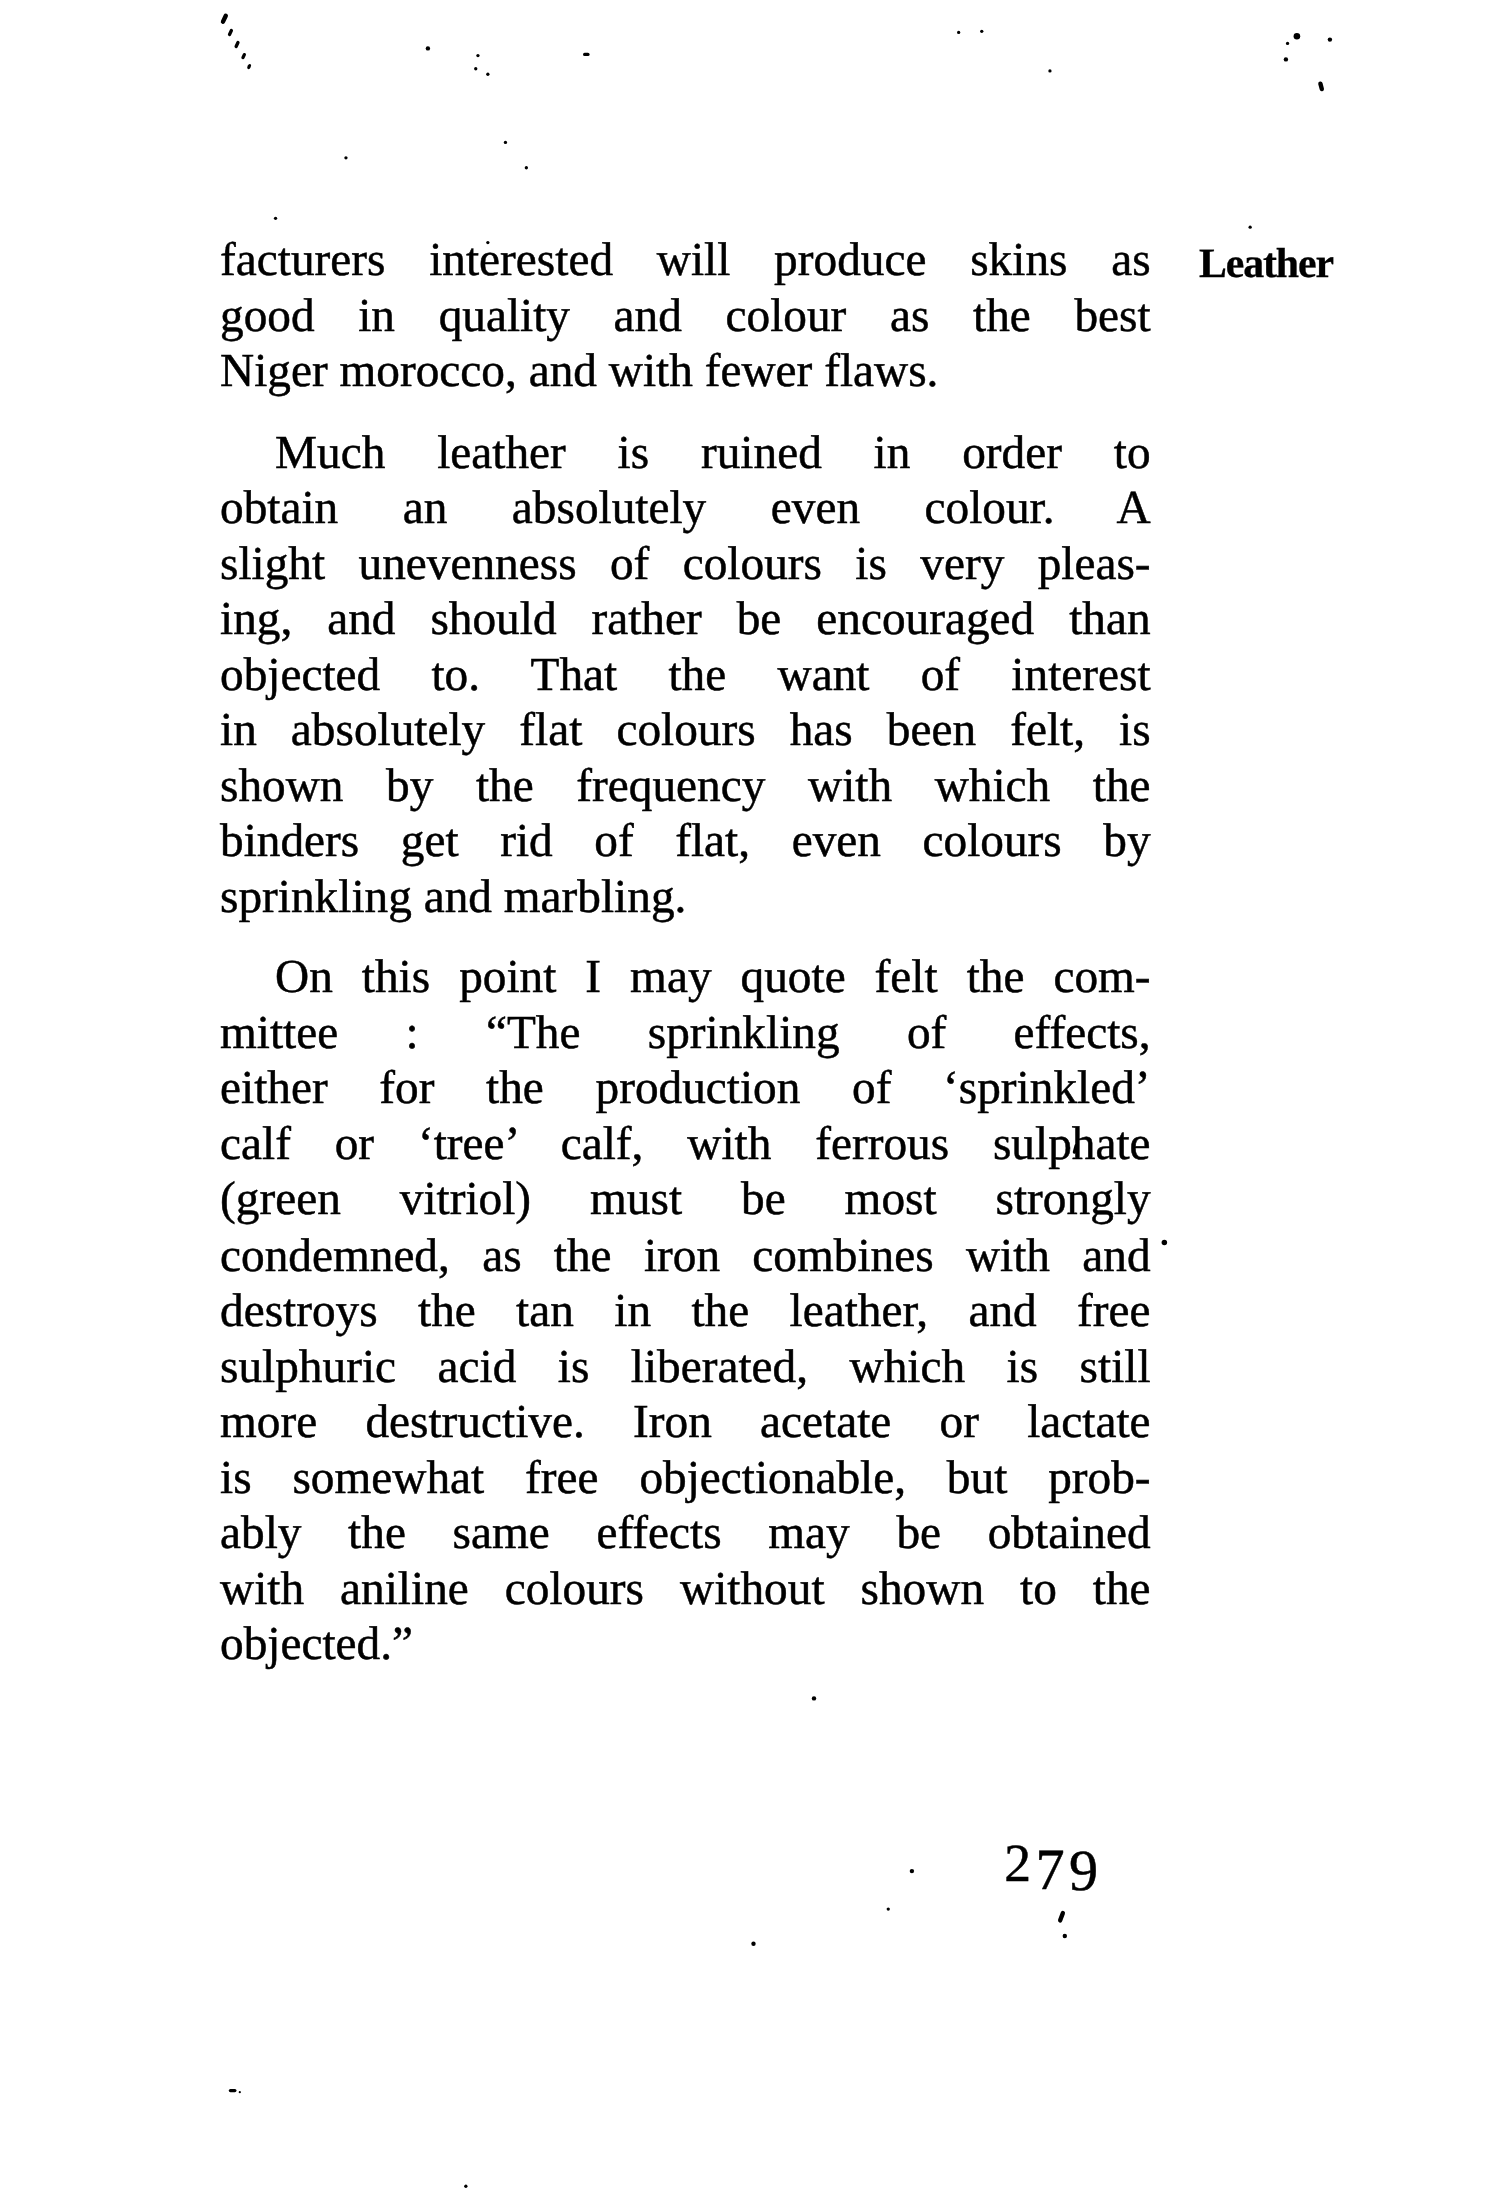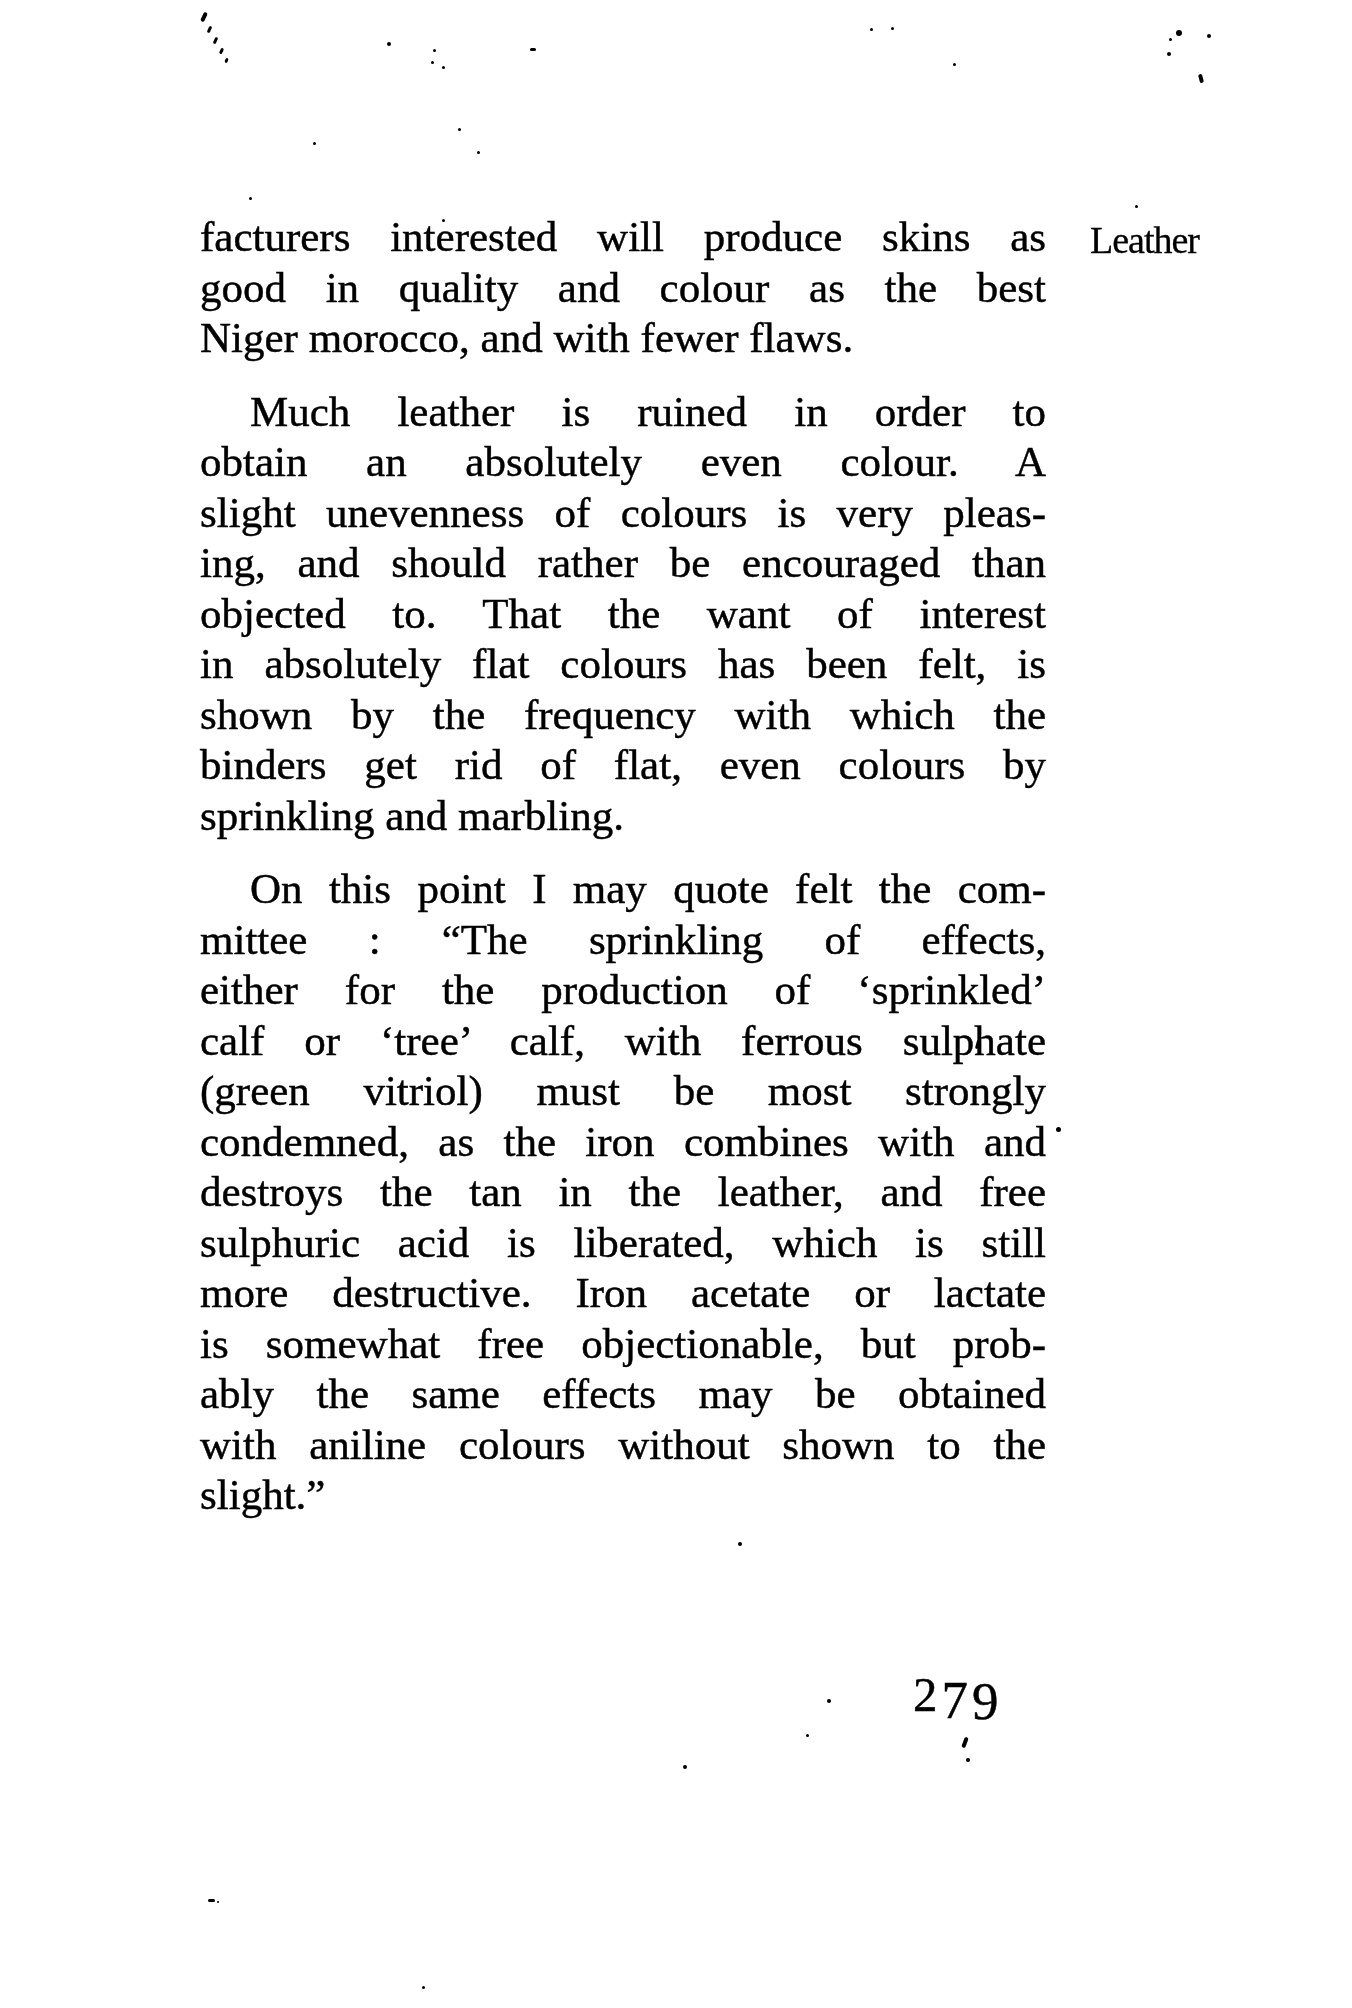--- a/index.html
+++ b/index.html
@@ -28,21 +28,21 @@
     text-align-last: justify;
     text-justify: inter-word;
   }
   .line.last { text-align-last: left; }
   .line.indent { text-indent: 50px; margin-top: 23px; }
   .margin-note {
     position: absolute;
     left: 1090px;
     top: 221px;
     font-size: 38px;
-    font-weight: normal;
+    font-weight: bold;
     letter-spacing: -1px;
     line-height: 1;
     -webkit-text-stroke: 0.3px #000;
   }
   .page-number {
     position: absolute;
     left: 913px;
     top: 1667px;
     font-size: 53px;
     letter-spacing: 4px;
@@ -82,21 +82,21 @@
       <div class="line">either for the production of ‘sprinkled’</div>
       <div class="line">calf or ‘tree’ calf, with ferrous sulphate</div>
       <div class="line">(green vitriol) must be most strongly</div>
       <div class="line">condemned, as the iron combines with and</div>
       <div class="line">destroys the tan in the leather, and free</div>
       <div class="line">sulphuric acid is liberated, which is still</div>
       <div class="line">more destructive. Iron acetate or lactate</div>
       <div class="line">is somewhat free objectionable, but prob-</div>
       <div class="line">ably the same effects may be obtained</div>
       <div class="line">with aniline colours without shown to the</div>
-      <div class="line last">slight.”</div>
+      <div class="line last">objected.”</div>
     </div>
   <div class="margin-note">Leather</div>
   <div class="page-number" id="page-number"><span class="pn-char pn-char-0">2</span><span class="pn-char pn-char-1">7</span><span class="pn-char pn-char-2">9</span></div>
   <div id="specks">
       <div class="speck bar" style="left: 202px; top: 12px; width: 4px; height: 10px; transform: rotate(25deg);"></div>
       <div class="speck bar" style="left: 208px; top: 26px; width: 3px; height: 7px; transform: rotate(25deg);"></div>
       <div class="speck bar" style="left: 214px; top: 37px; width: 3px; height: 7px; transform: rotate(25deg);"></div>
       <div class="speck bar" style="left: 220px; top: 48px; width: 3px; height: 6px; transform: rotate(25deg);"></div>
       <div class="speck" style="left: 225px; top: 58px; width: 3px; height: 5px; transform: rotate(25deg);"></div>
       <div class="speck" style="left: 387px; top: 42px; width: 4px; height: 4px; transform: rotate(0deg);"></div>

